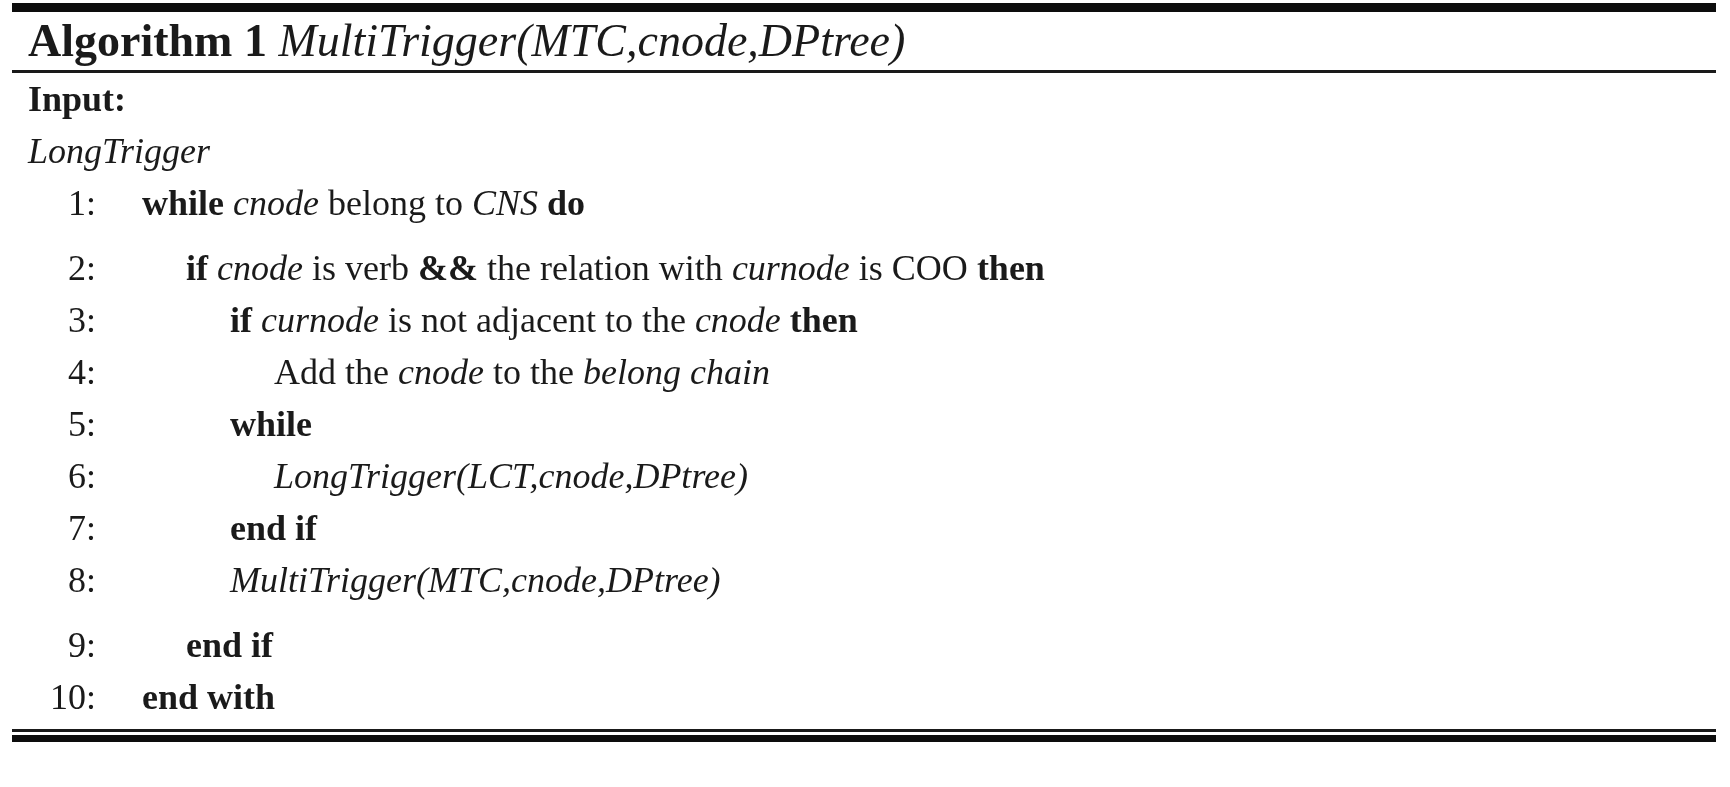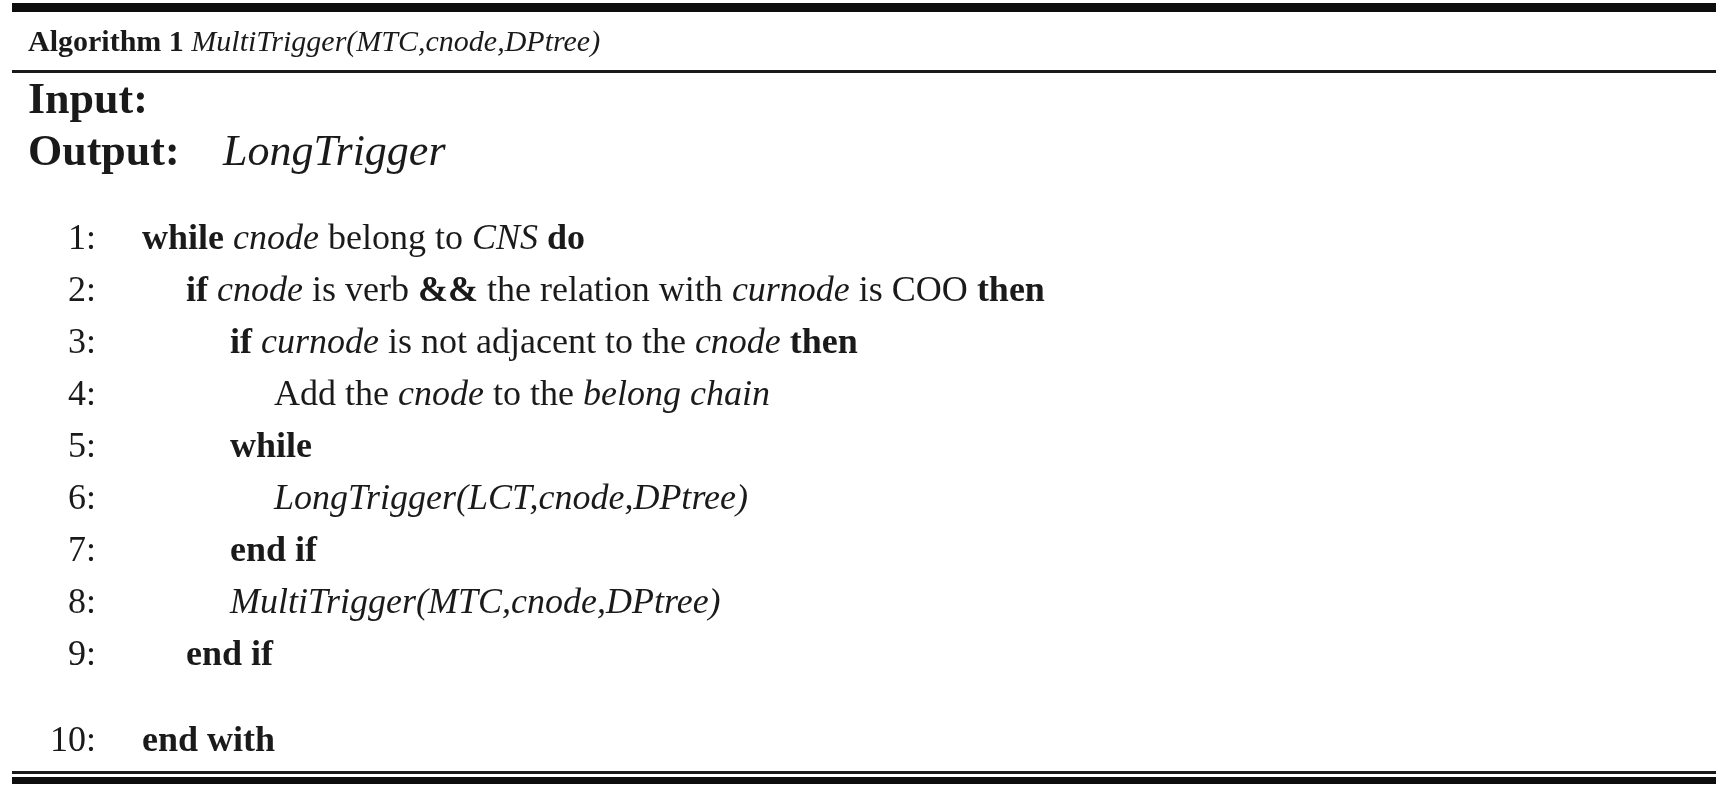--- a/index.html
+++ b/index.html
@@ -42,38 +42,38 @@
     margin: 6px 0 0 0;
   }
   .rule-bottom-thick {
     height: 0;
     border-top: 7px solid #0d0d0d;
     margin: 3px 0 0 0;
   }
 
   
   .algo-title {
-    font-size: 30px;
+    font-size: 46px;
     line-height: 54px;
     padding: 2px 0 0 16px;
     white-space: nowrap;
   }
   .algo-title .kw-bold {
     font-weight: bold;
   }
   .algo-title .ital {
     font-style: italic;
     font-weight: normal;
   }
 
   
   .io-row {
     display: flex;
     align-items: flex-start;
-    font-size: 44px;
+    font-size: 36px;
     line-height: 52px;
     padding-left: 16px;
     white-space: nowrap;
   }
   .io-label {
     font-weight: bold;
     width: 195px;
     flex: 0 0 195px;
   }
   .io-value {
@@ -92,22 +92,22 @@
     flex: 0 0 96px;
     width: 96px;
     text-align: right;
     padding-right: 12px;
     box-sizing: border-box;
     font-weight: normal;
   }
   .step-body {
     flex: 1 1 auto;
   }
-  .ind-0 { padding-left: 34px; margin-top: 34px; }
-  .ind-1 { padding-left: 78px; }
+  .ind-0 { padding-left: 34px; }
+  .ind-1 { padding-left: 78px; margin-top: 13px; }
   .ind-2 { padding-left: 122px; }
   .ind-3 { padding-left: 166px; }
 
   .tok-bold { font-weight: bold; font-style: normal; }
   .tok-ital { font-style: italic; font-weight: normal; }
   .tok-plain { font-style: normal; font-weight: normal; }
 </style>
 </head>
 <body>
 
@@ -119,21 +119,20 @@
     <span class="kw-bold">Algorithm 1</span><span class="tok-plain">&nbsp;</span><span class="ital">MultiTrigger(MTC,cnode,DPtree)</span>
   </div>
 
   <div class="rule-mid"></div>
 
   <div class="io-block">
     <div class="io-row">
       <span class="io-label">Input:</span>
     </div>
     <div class="io-row">
-      <span class="io-label">Output:</span>
       <span class="io-value">LongTrigger</span>
     </div>
   </div>
 
   <div class="steps-block" id="steps-block">
       <div class="step-row">
         <span class="step-num">1:</span>
         <span class="step-body ind-0"><span class="tok-bold">while</span><span class="tok-plain"> </span><span class="tok-ital">cnode</span><span class="tok-plain"> belong to </span><span class="tok-ital">CNS</span><span class="tok-plain"> </span><span class="tok-bold">do</span></span>
       </div>
       <div class="step-row">

